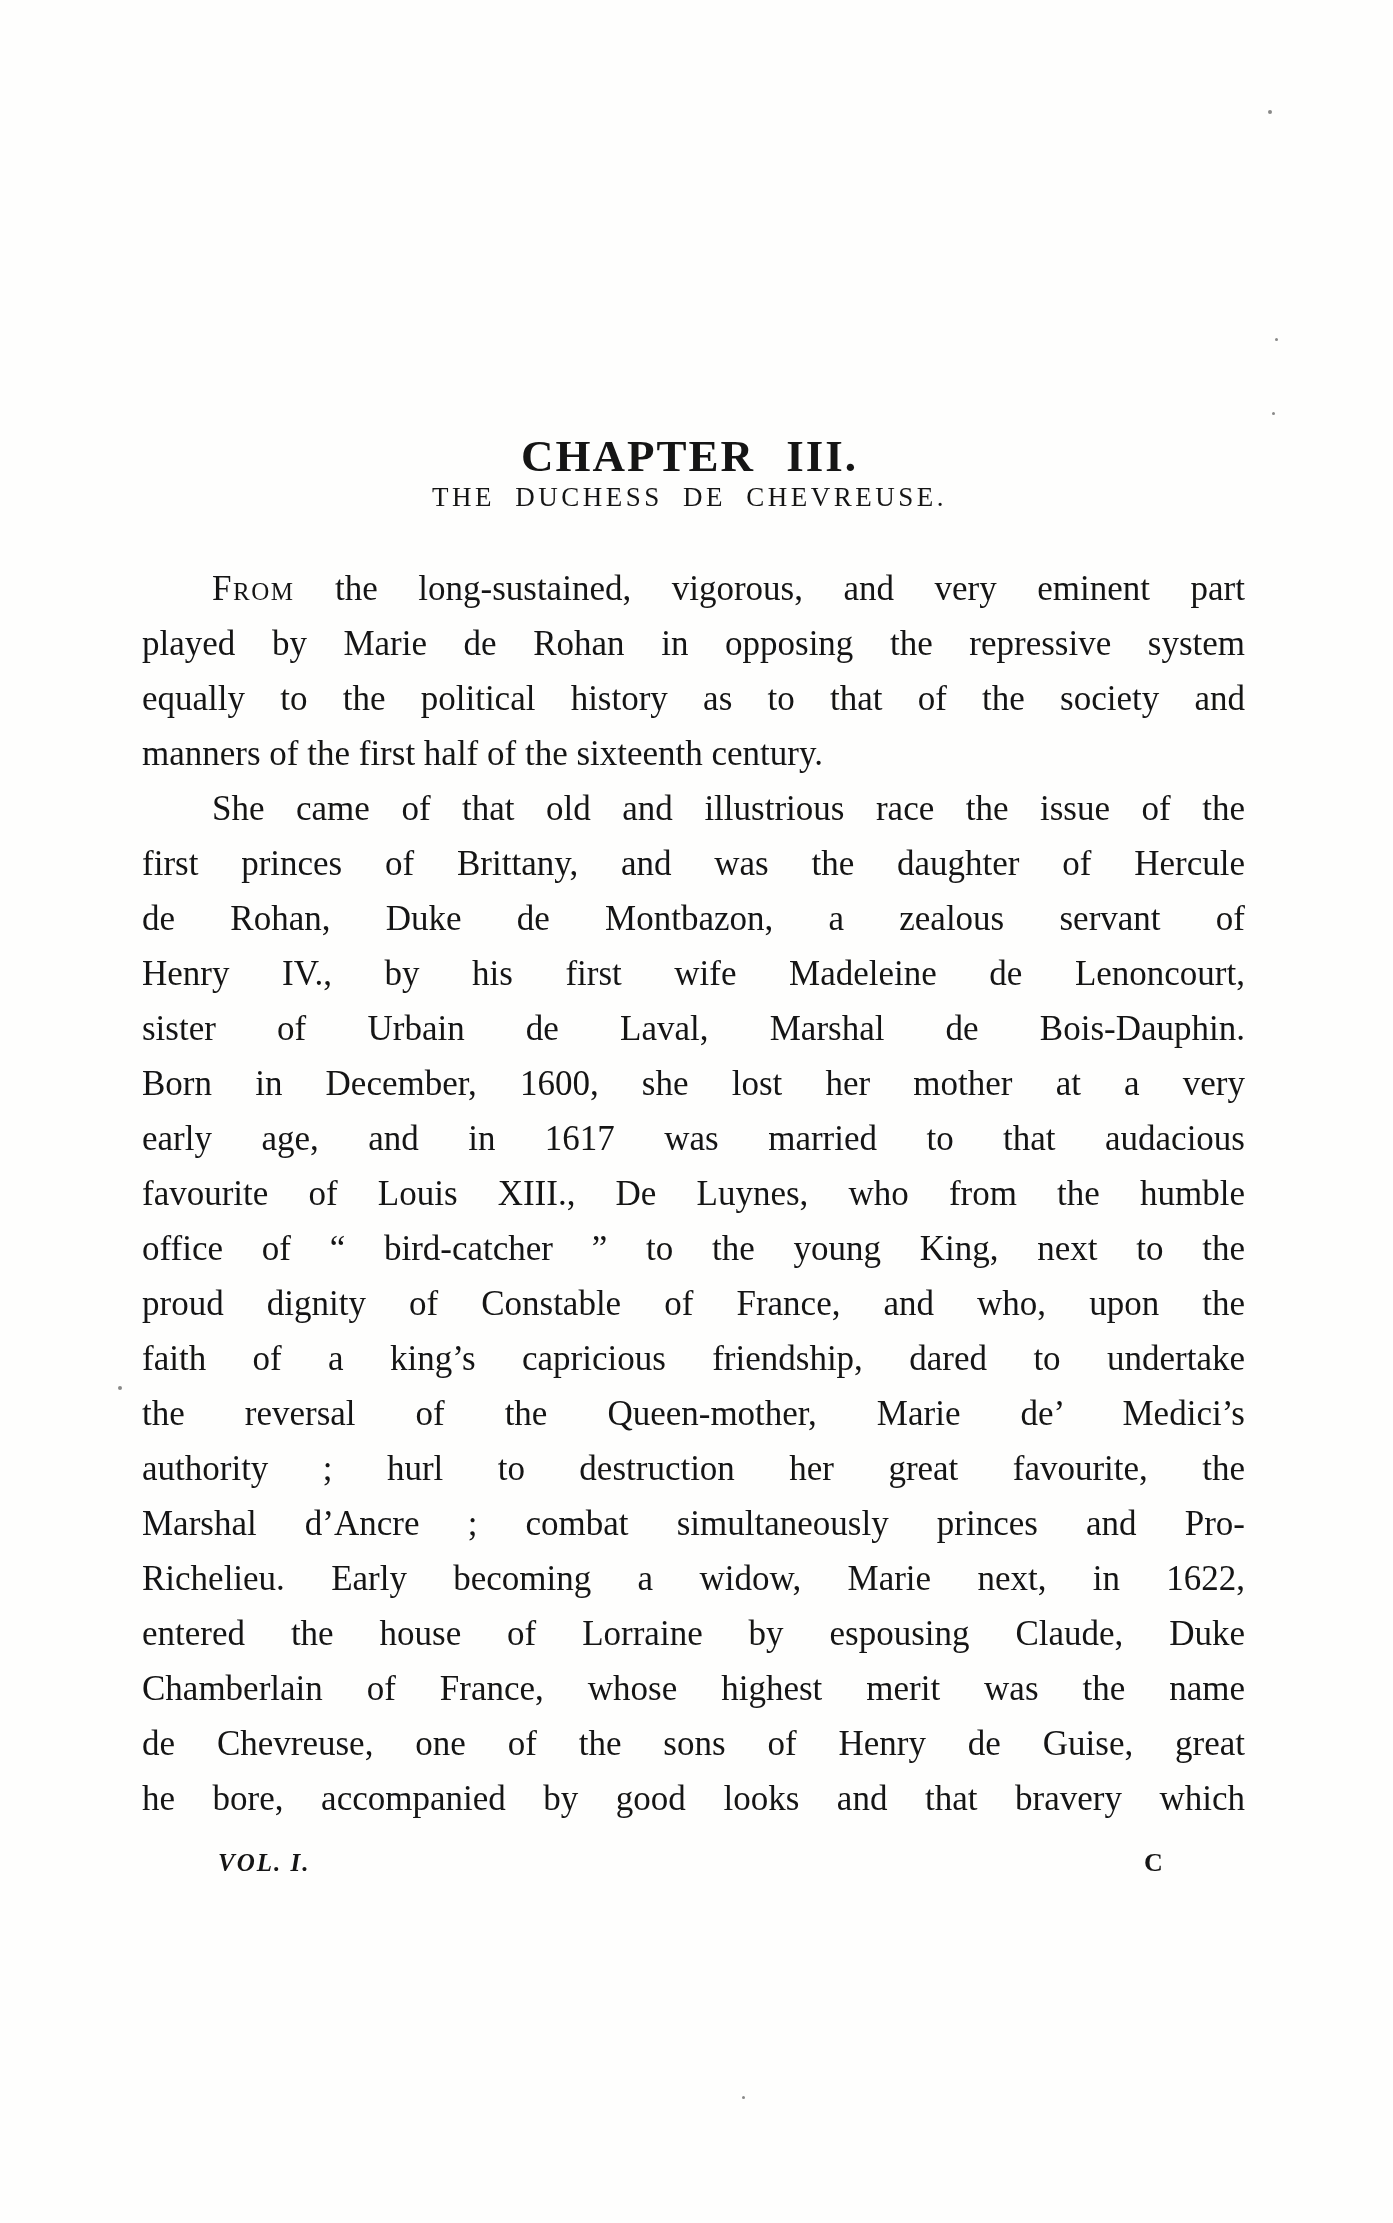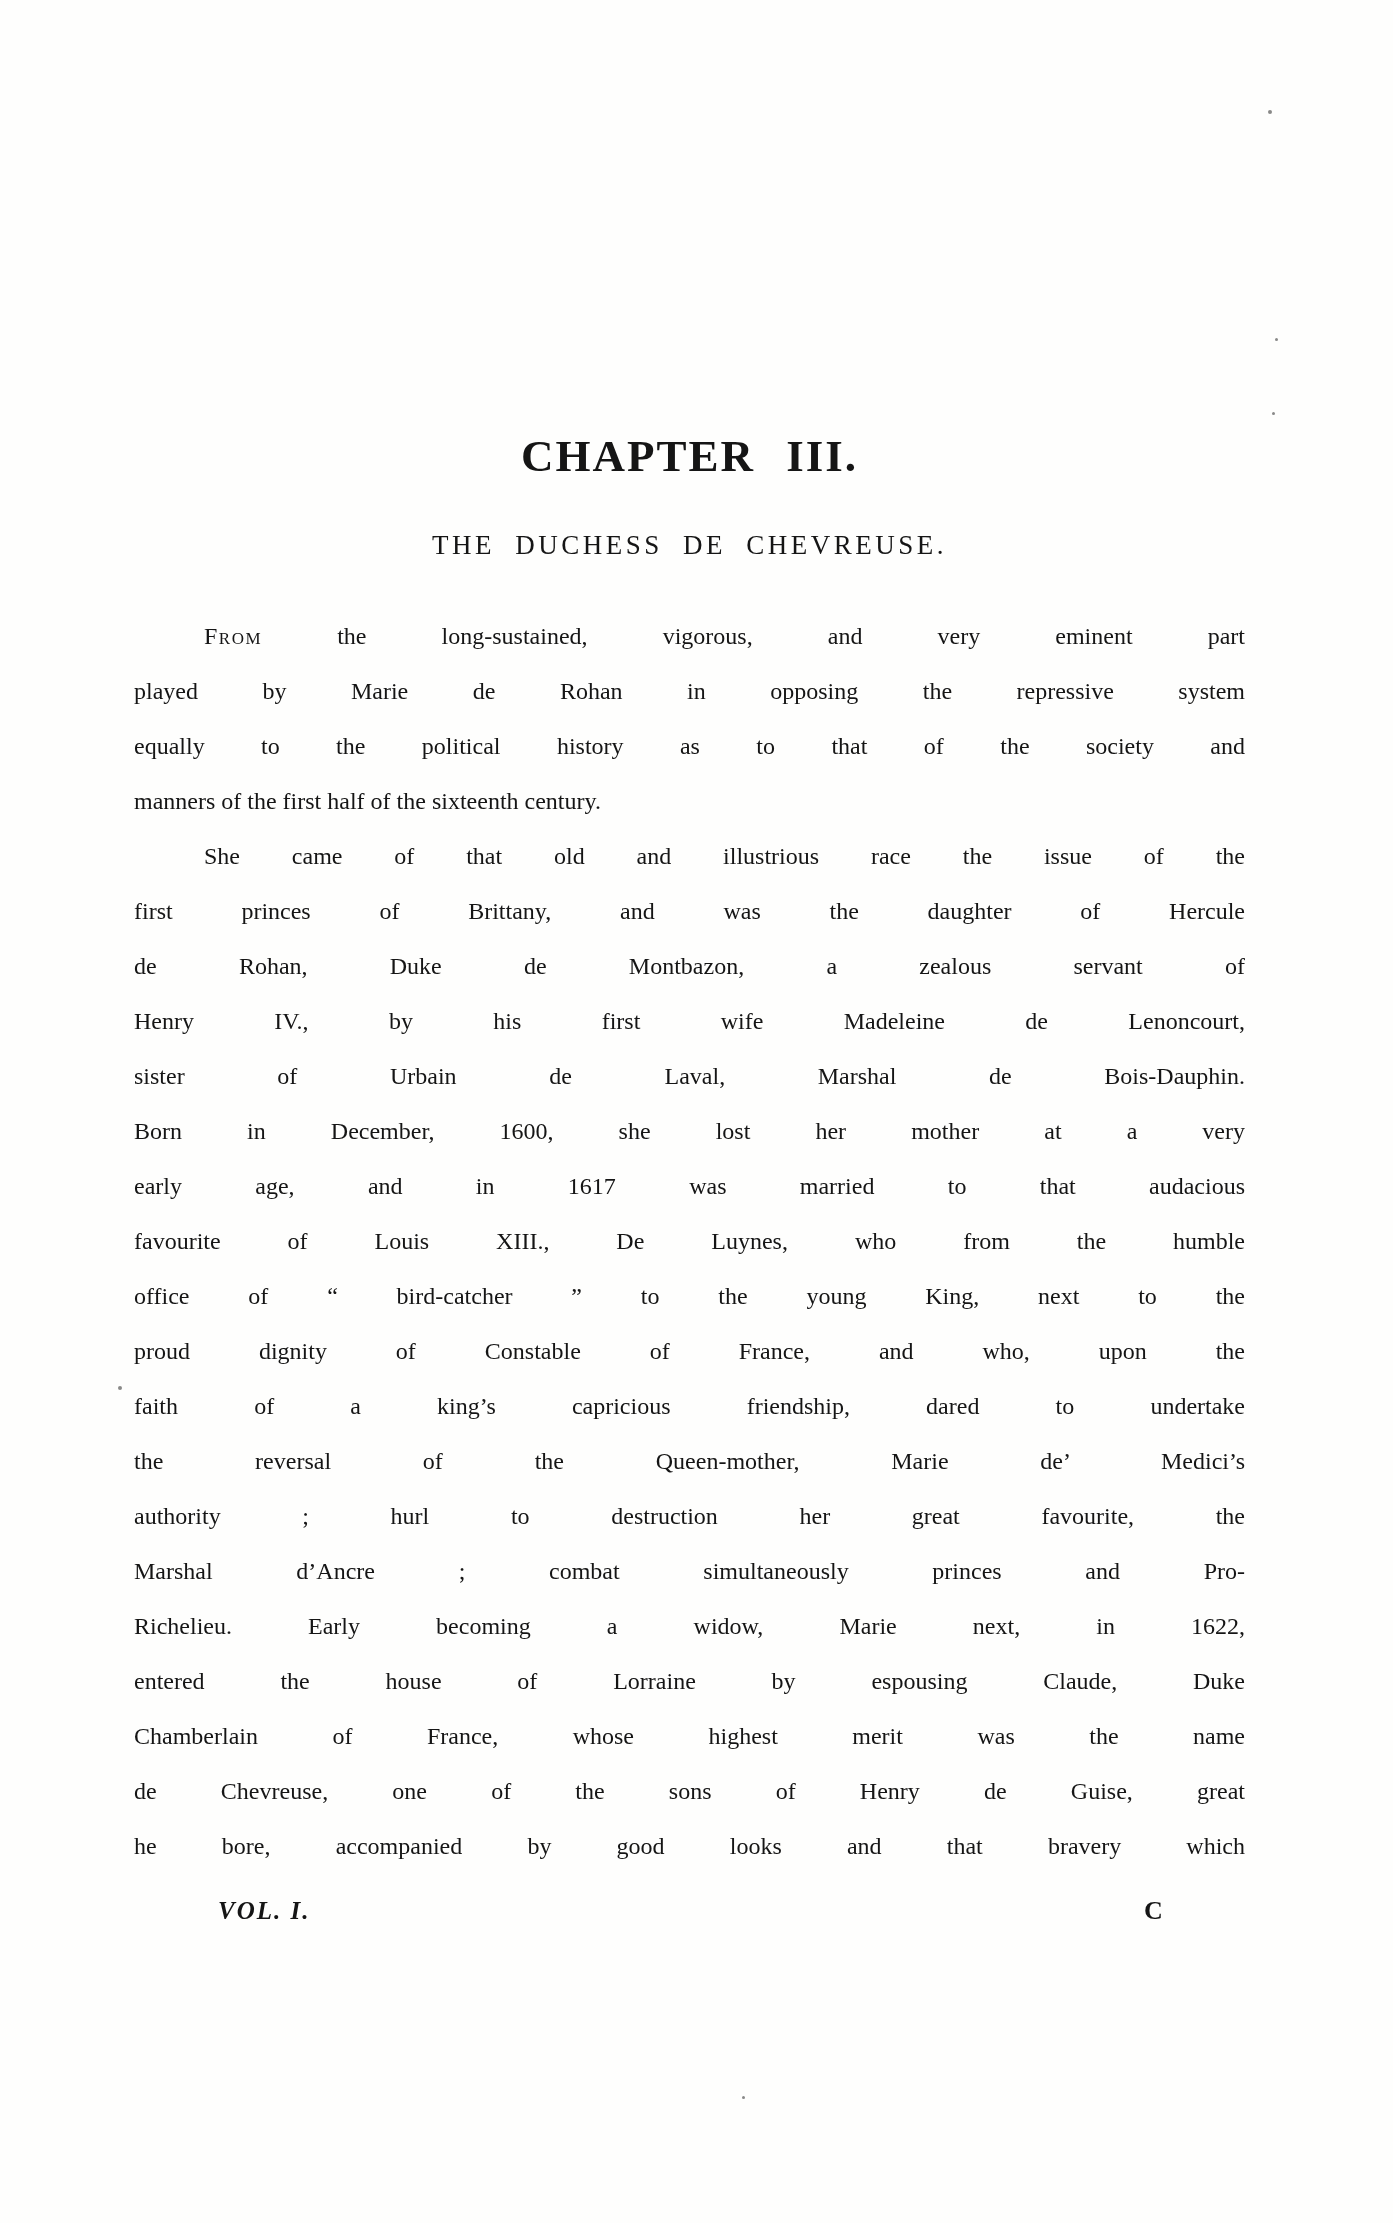--- a/index.html
+++ b/index.html
@@ -26,32 +26,32 @@
   .chapter-title {
     margin-top: 430px;
     font-size: 45px;
     line-height: 52px;
     text-align: center;
     letter-spacing: 2px;
     word-spacing: 18px;
     font-weight: 700;
   }
   .chapter-subtitle {
-    margin-top: 48px;
     font-size: 27px;
     line-height: 31px;
     text-align: center;
     letter-spacing: 3.5px;
     word-spacing: 10px;
     font-weight: 400;
   }
   .body-text {
     margin-top: 48px;
-    font-size: 24px;
+    font-size: 35px;
     line-height: 55px;
+    margin-left: 8px;
   }
   .line {
     text-align: justify;
     text-align-last: justify;
   }
   .line.no-stretch {
     text-align-last: left;
   }
   .line.indent {
     text-indent: 70px;

